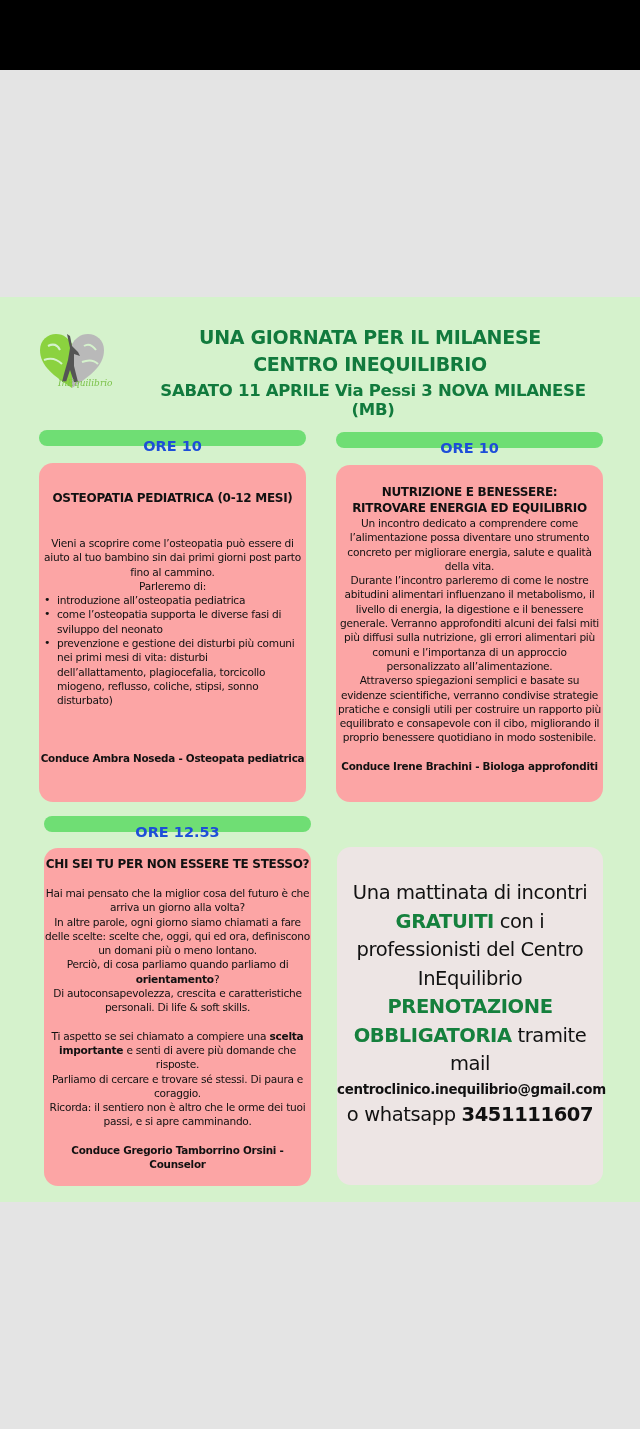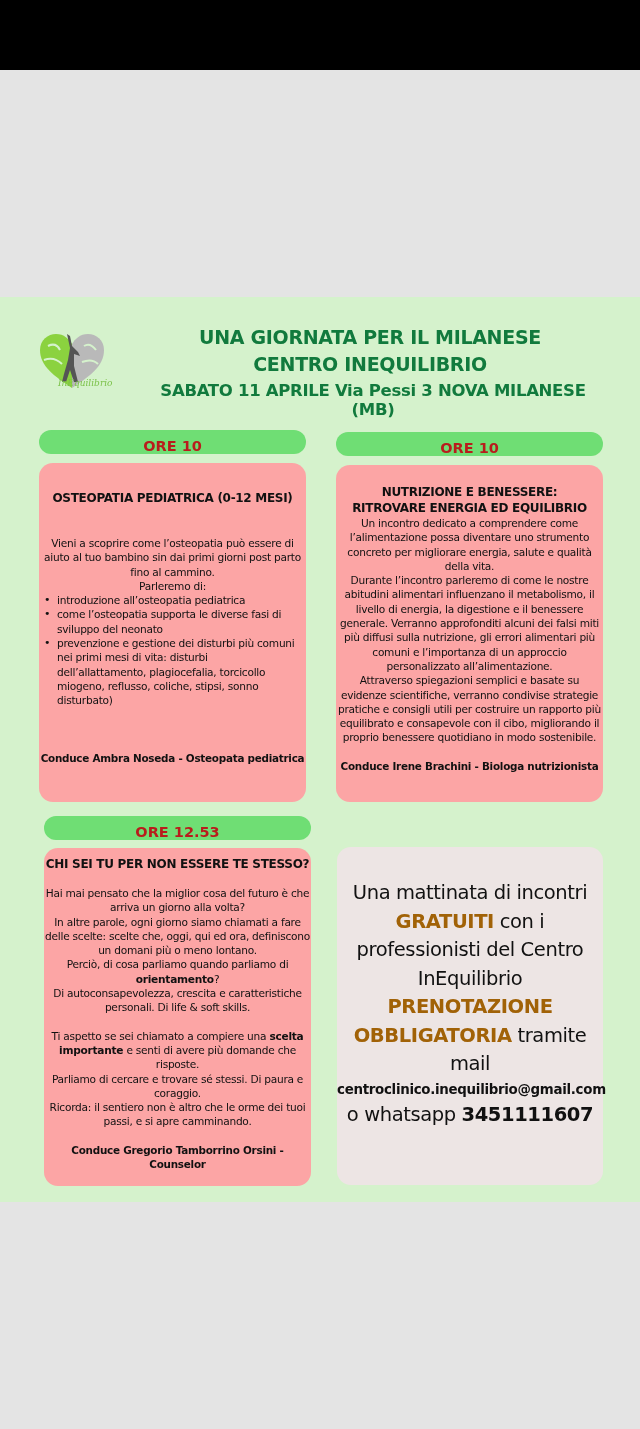--- a/index.html
+++ b/index.html
@@ -6,30 +6,30 @@
     html, body { width: 640px; height: 1429px; overflow: hidden; }
     body { background: #e4e4e4; font-family: "DejaVu Sans", "Liberation Sans", sans-serif; position: relative; }
     .topbar { position: absolute; left: 0; top: 0; width: 640px; height: 70px; background: #000; }
     .poster { position: absolute; left: 0; top: 297px; width: 640px; height: 905px; background: #d5f2cc; }
     .logo { position: absolute; left: 34px; top: 330px; width: 76px; height: 62px; }
     .logo-text { position: absolute; left: 58px; top: 378px; font-family: "DejaVu Serif", serif; font-style: italic; font-size: 9px; color: #7cc24a; }
     .title { position: absolute; left: 120px; width: 500px; text-align: center; color: #117a3d; font-weight: bold; font-family: "DejaVu Sans", sans-serif; letter-spacing: -0.3px; }
     .t1 { top: 326px; font-size: 19px; }
     .t2 { top: 353px; font-size: 19px; left: 120px; }
     .t3 { top: 381px; font-size: 16.5px; left: 138px; width: 470px; }
-    .pill { position: absolute; height: 24px; background: #6fde74; border-radius: 16px; color: #b91c1c; font-weight: bold; font-size: 14.5px; text-align: center; line-height: 32px; }
+    .pill { position: absolute; height: 16px; background: #6fde74; border-radius: 16px; color: #1d4ed8; font-weight: bold; font-size: 14.5px; text-align: center; line-height: 32px; }
     .card { position: absolute; background: #fca5a5; border-radius: 14px; color: #111; text-align: center; font-size: 10.6px; line-height: 14.3px; font-family: "DejaVu Sans", sans-serif; letter-spacing: -0.25px; }
     .card h3 { font-size: 12px; font-weight: bold; line-height: 16px; letter-spacing: -0.3px; }
     .card .cond { font-weight: bold; font-size: 10.4px; }
     .card ul { text-align: left; list-style: none; padding-left: 18px; padding-right: 10px; }
     .card li { position: relative; padding-left: 0; }
     .card li::before { content: "\2022"; position: absolute; left: -13px; top: 0; font-size: 11px; }
     .promo { position: absolute; left: 337px; top: 847px; width: 266px; height: 338px; background: #ede5e4; border-radius: 14px; text-align: center; color: #111; }
     .promo .big { font-size: 19.5px; line-height: 28.5px; letter-spacing: -0.4px; }
-    .promo .green { color: #a16207; font-weight: bold; }
+    .promo .green { color: #15803d; font-weight: bold; }
     .promo .mail { font-size: 13.4px; font-weight: bold; line-height: 22px; letter-spacing: -0.3px; }
     .promo .phone { font-weight: bold; }
   </style>
 </head>
 <body>
 
 <div class="topbar"></div>
 
 <div class="poster"></div>
 
@@ -57,21 +57,21 @@
   </ul>
   <p class="cond" style="margin-top:43px;">Conduce Ambra Noseda - Osteopata pediatrica</p>
 </div>
 
 <div class="pill" style="left:336px; top:432px; width:267px;">ORE 10</div>
 <div class="card" style="left:336px; top:465px; width:267px; height:337px;">
   <h3 style="margin-top:19px; padding:0 8px;">NUTRIZIONE E BENESSERE: RITROVARE ENERGIA ED EQUILIBRIO</h3>
   <p>Un incontro dedicato a comprendere come l’alimentazione possa diventare uno strumento concreto per migliorare energia, salute e qualità della vita.</p>
   <p>Durante l’incontro parleremo di come le nostre abitudini alimentari influenzano il metabolismo, il livello di energia, la digestione e il benessere generale. Verranno approfonditi alcuni dei falsi miti più diffusi sulla nutrizione, gli errori alimentari più comuni e l’importanza di un approccio personalizzato all’alimentazione.</p>
   <p>Attraverso spiegazioni semplici e basate su evidenze scientifiche, verranno condivise strategie pratiche e consigli utili per costruire un rapporto più equilibrato e consapevole con il cibo, migliorando il proprio benessere quotidiano in modo sostenibile.</p>
-  <p class="cond" style="margin-top:14px;">Conduce Irene Brachini - Biologa nutrizionista</p>
+  <p class="cond" style="margin-top:14px;">Conduce Irene Brachini - Biologa approfonditi</p>
 </div>
 
 <div class="pill" style="left:44px; top:816px; width:267px;">ORE 12.53</div>
 <div class="card" style="left:44px; top:848px; width:267px; height:338px;">
   <h3 style="margin-top:8px;">CHI SEI TU PER NON ESSERE TE STESSO?</h3>
   <p style="margin-top:14px;">Hai mai pensato che la miglior cosa del futuro è che arriva un giorno alla volta?</p>
   <p>In altre parole, ogni giorno siamo chiamati a fare delle scelte: scelte che, oggi, qui ed ora, definiscono un domani più o meno lontano.</p>
   <p>
     <span>Perciò, di cosa parliamo quando parliamo di </span><b>orientamento</b><span>?</span>
   </p>

